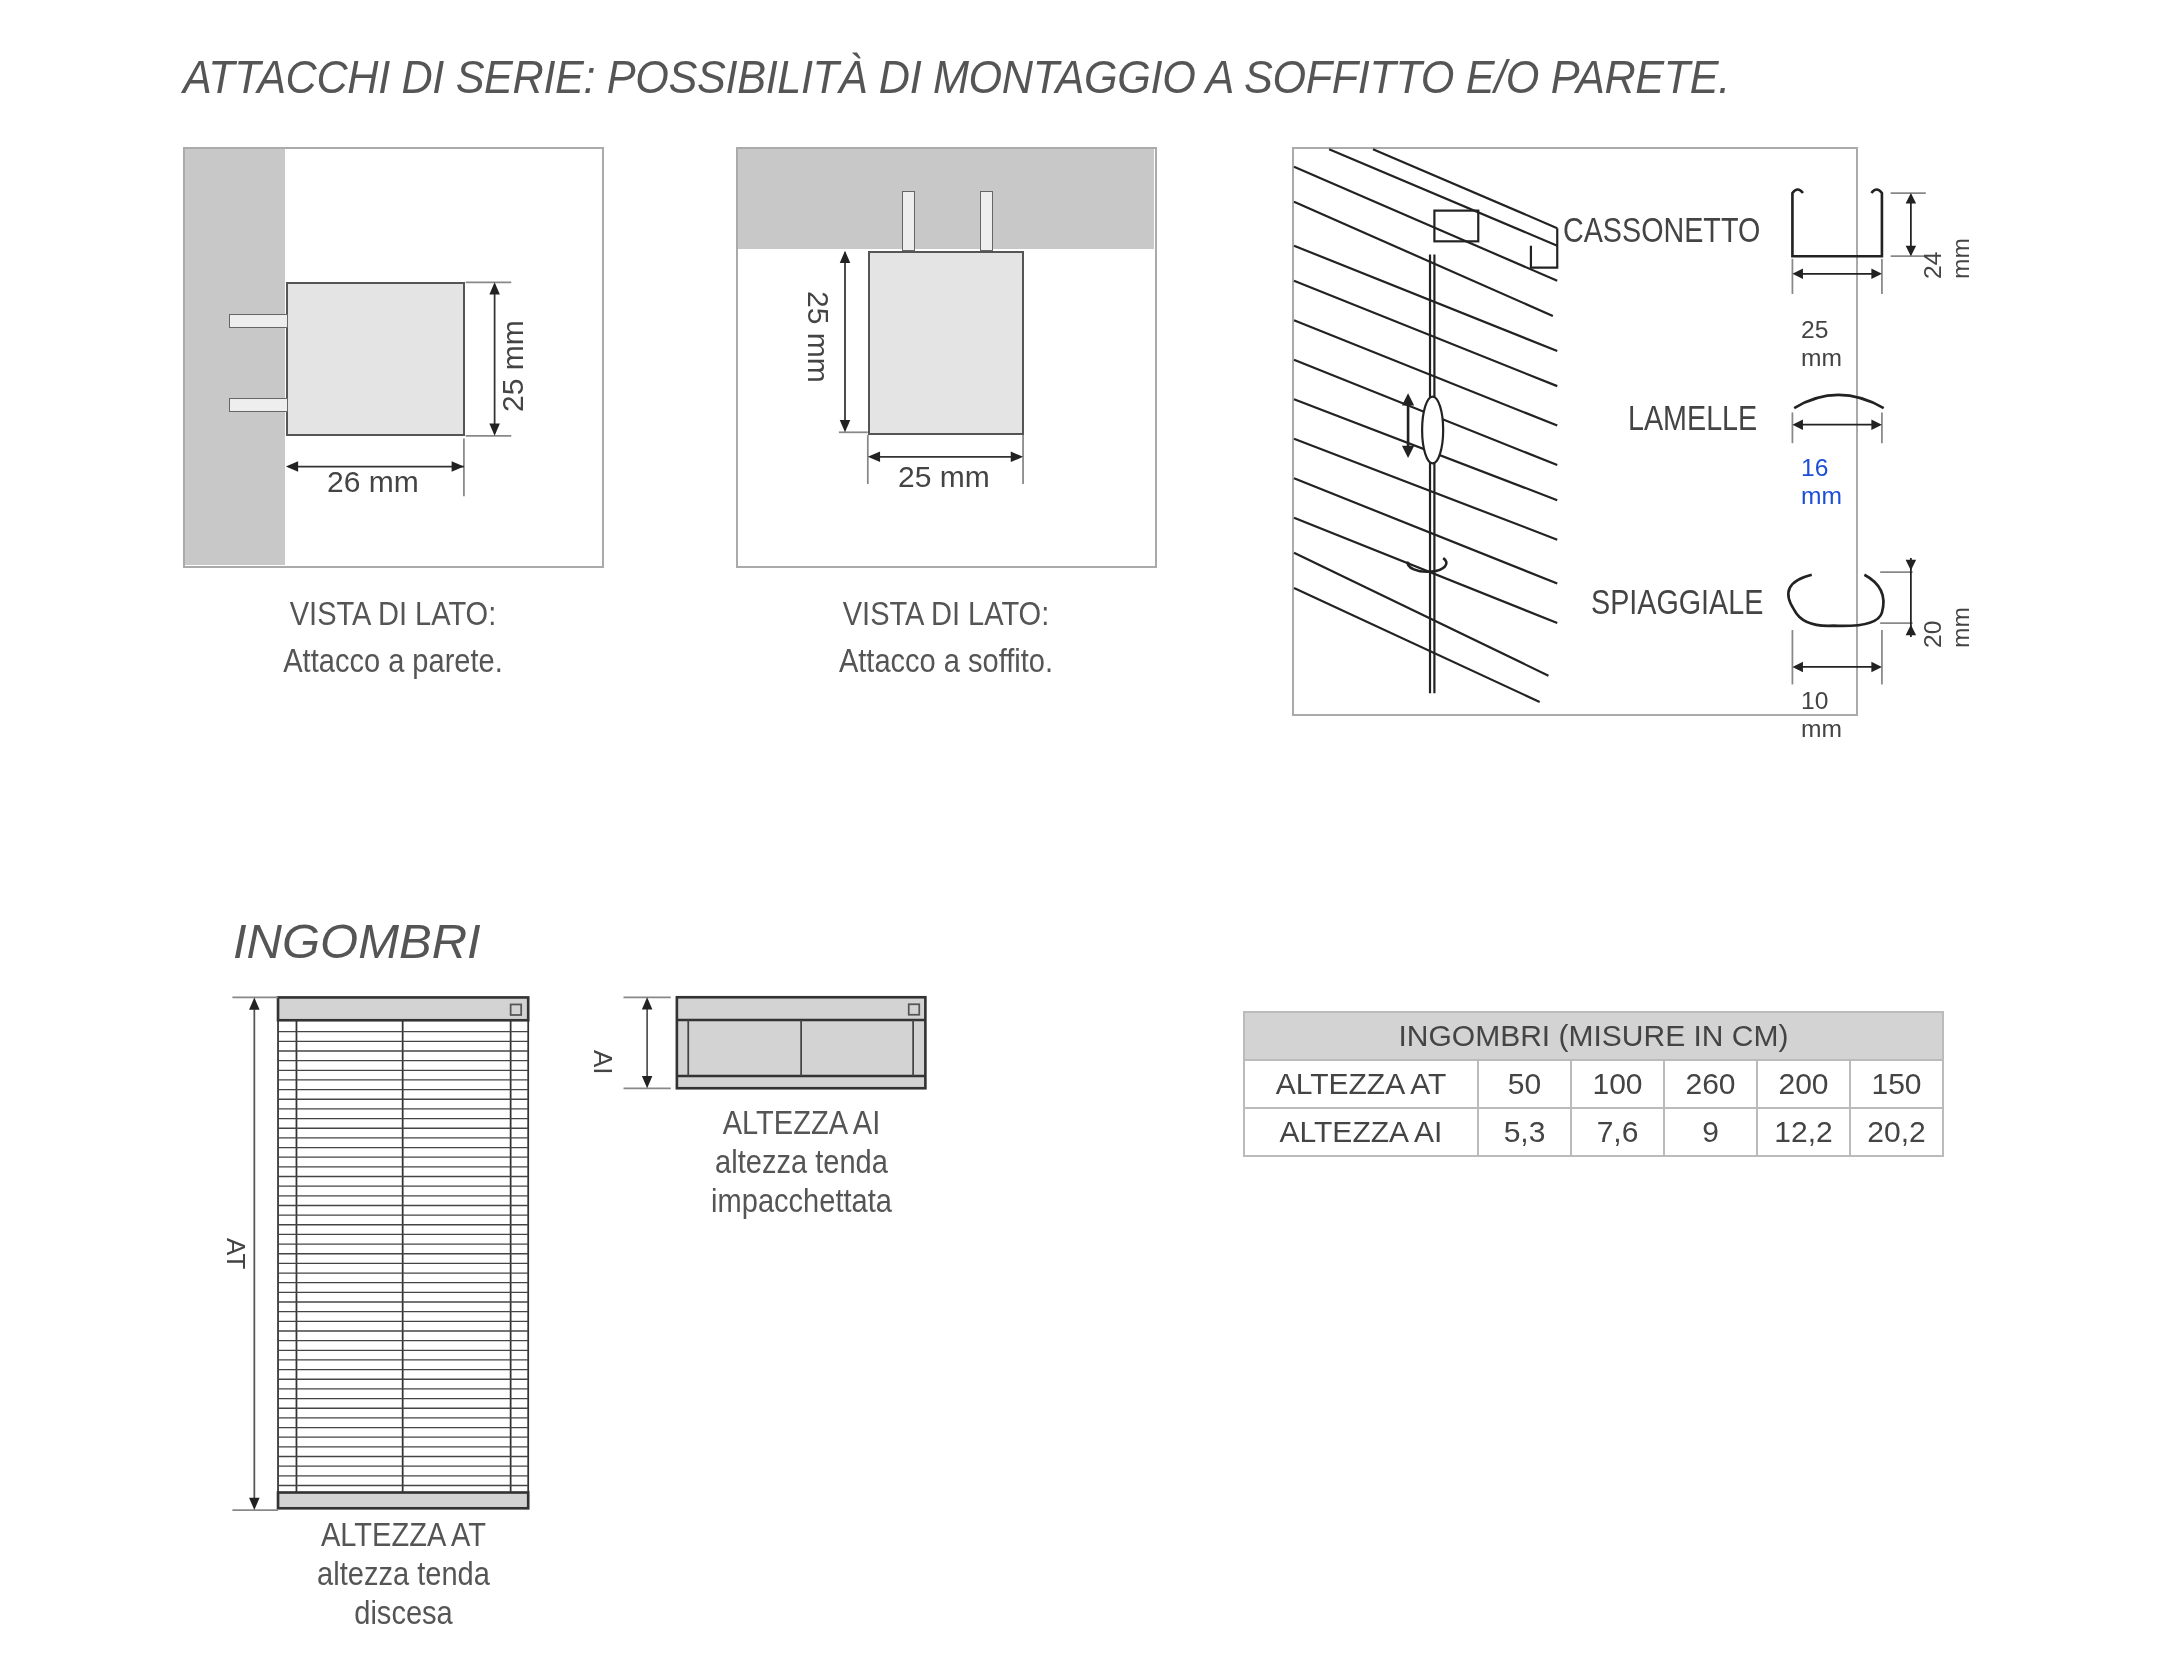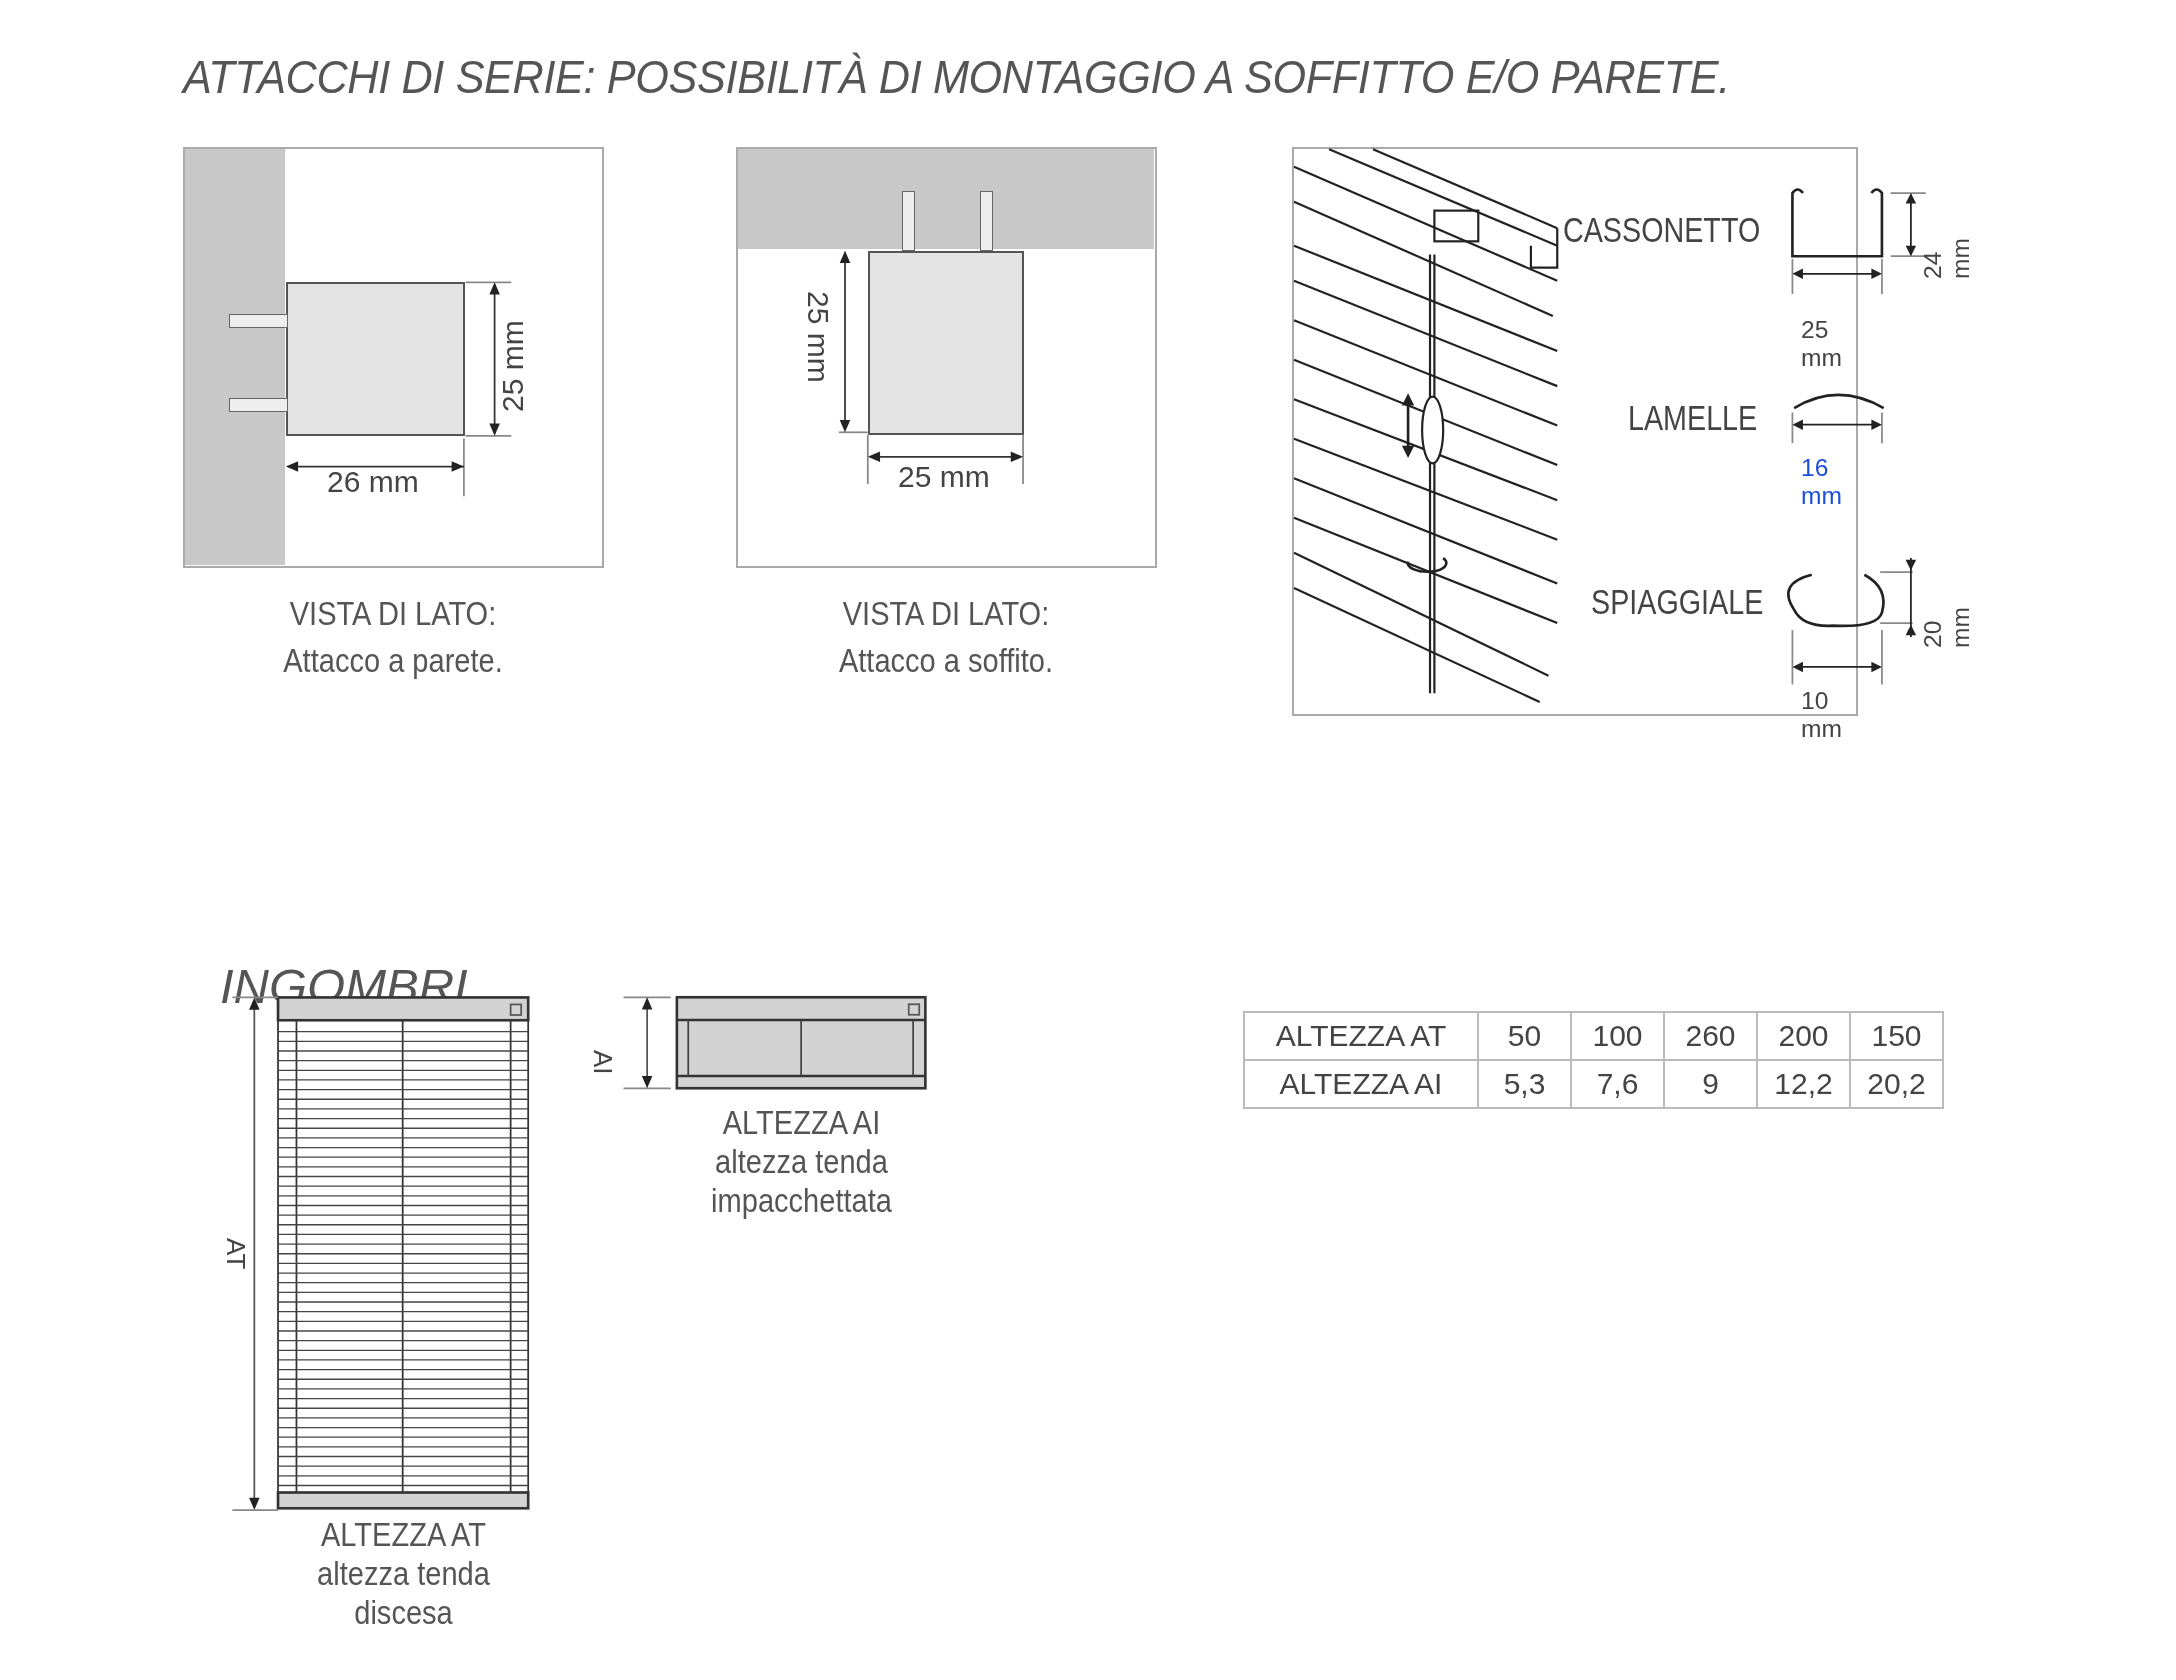--- a/index.html
+++ b/index.html
@@ -2,21 +2,21 @@
 <html style="font-size:14px"><head>
 <meta charset="utf-8">
 <style>
   html,body{margin:0;padding:0;background:#fff;}
   body{width:2177px;height:1680px;position:relative;overflow:hidden;font-family:"Liberation Sans",sans-serif;color:#555;}
   .abs{position:absolute;}
   .title{left:183px;top:49px;font-size:47px;font-style:italic;color:#555;letter-spacing:-0.4px;transform:scaleX(0.92);transform-origin:left top;white-space:nowrap;}
   .panel{position:absolute;border:2.6px solid #aaa;background:#fff;box-sizing:border-box;}
   .cap{position:absolute;text-align:center;font-size:33px;color:#555;line-height:47px;transform:scaleX(0.88);}
   .dimtxt{font-size:30px;color:#444;}
-  .section{left:220px;top:913px;font-size:49px;font-style:italic;color:#555;margin-top:45px;}
+  .section{left:233px;top:913px;font-size:49px;font-style:italic;color:#555;}
   table.ing{position:absolute;left:1243px;top:1011px;border-collapse:collapse;font-size:30px;color:#444;}
   table.ing td, table.ing th{border:2.6px solid #bbb;text-align:center;height:46px;padding:0;}
   table.ing th{background:#d3d3d3;font-weight:normal;}
   table.ing td.rowh{width:232px;}
   table.ing td.val{width:91px;}
   svg{position:absolute;overflow:visible;}
 </style>
 </head>
 <body>
 
@@ -240,20 +240,23 @@
 </svg>
 <div class="abs" style="left:618px;top:1050px;font-size:26px;color:#444;transform:rotate(90deg);transform-origin:left top;">AI</div>
 <div class="cap" style="left:626px;top:1103px;width:351px;line-height:39px;">
   <div>ALTEZZA AI</div>
   <div>altezza tenda</div>
   <div>impacchettata</div>
 </div>
 
 <table class="ing">
   <tbody>
+      <tr>
+        <th colspan="6">INGOMBRI (MISURE IN CM)</th>
+      </tr>
   <tr>
     <td class="rowh">ALTEZZA AT</td>
     <td class="val">50</td>
     <td class="val">100</td>
     <td class="val">260</td>
     <td class="val">200</td>
     <td class="val">150</td>
   </tr>
   <tr>
     <td class="rowh">ALTEZZA AI</td>

